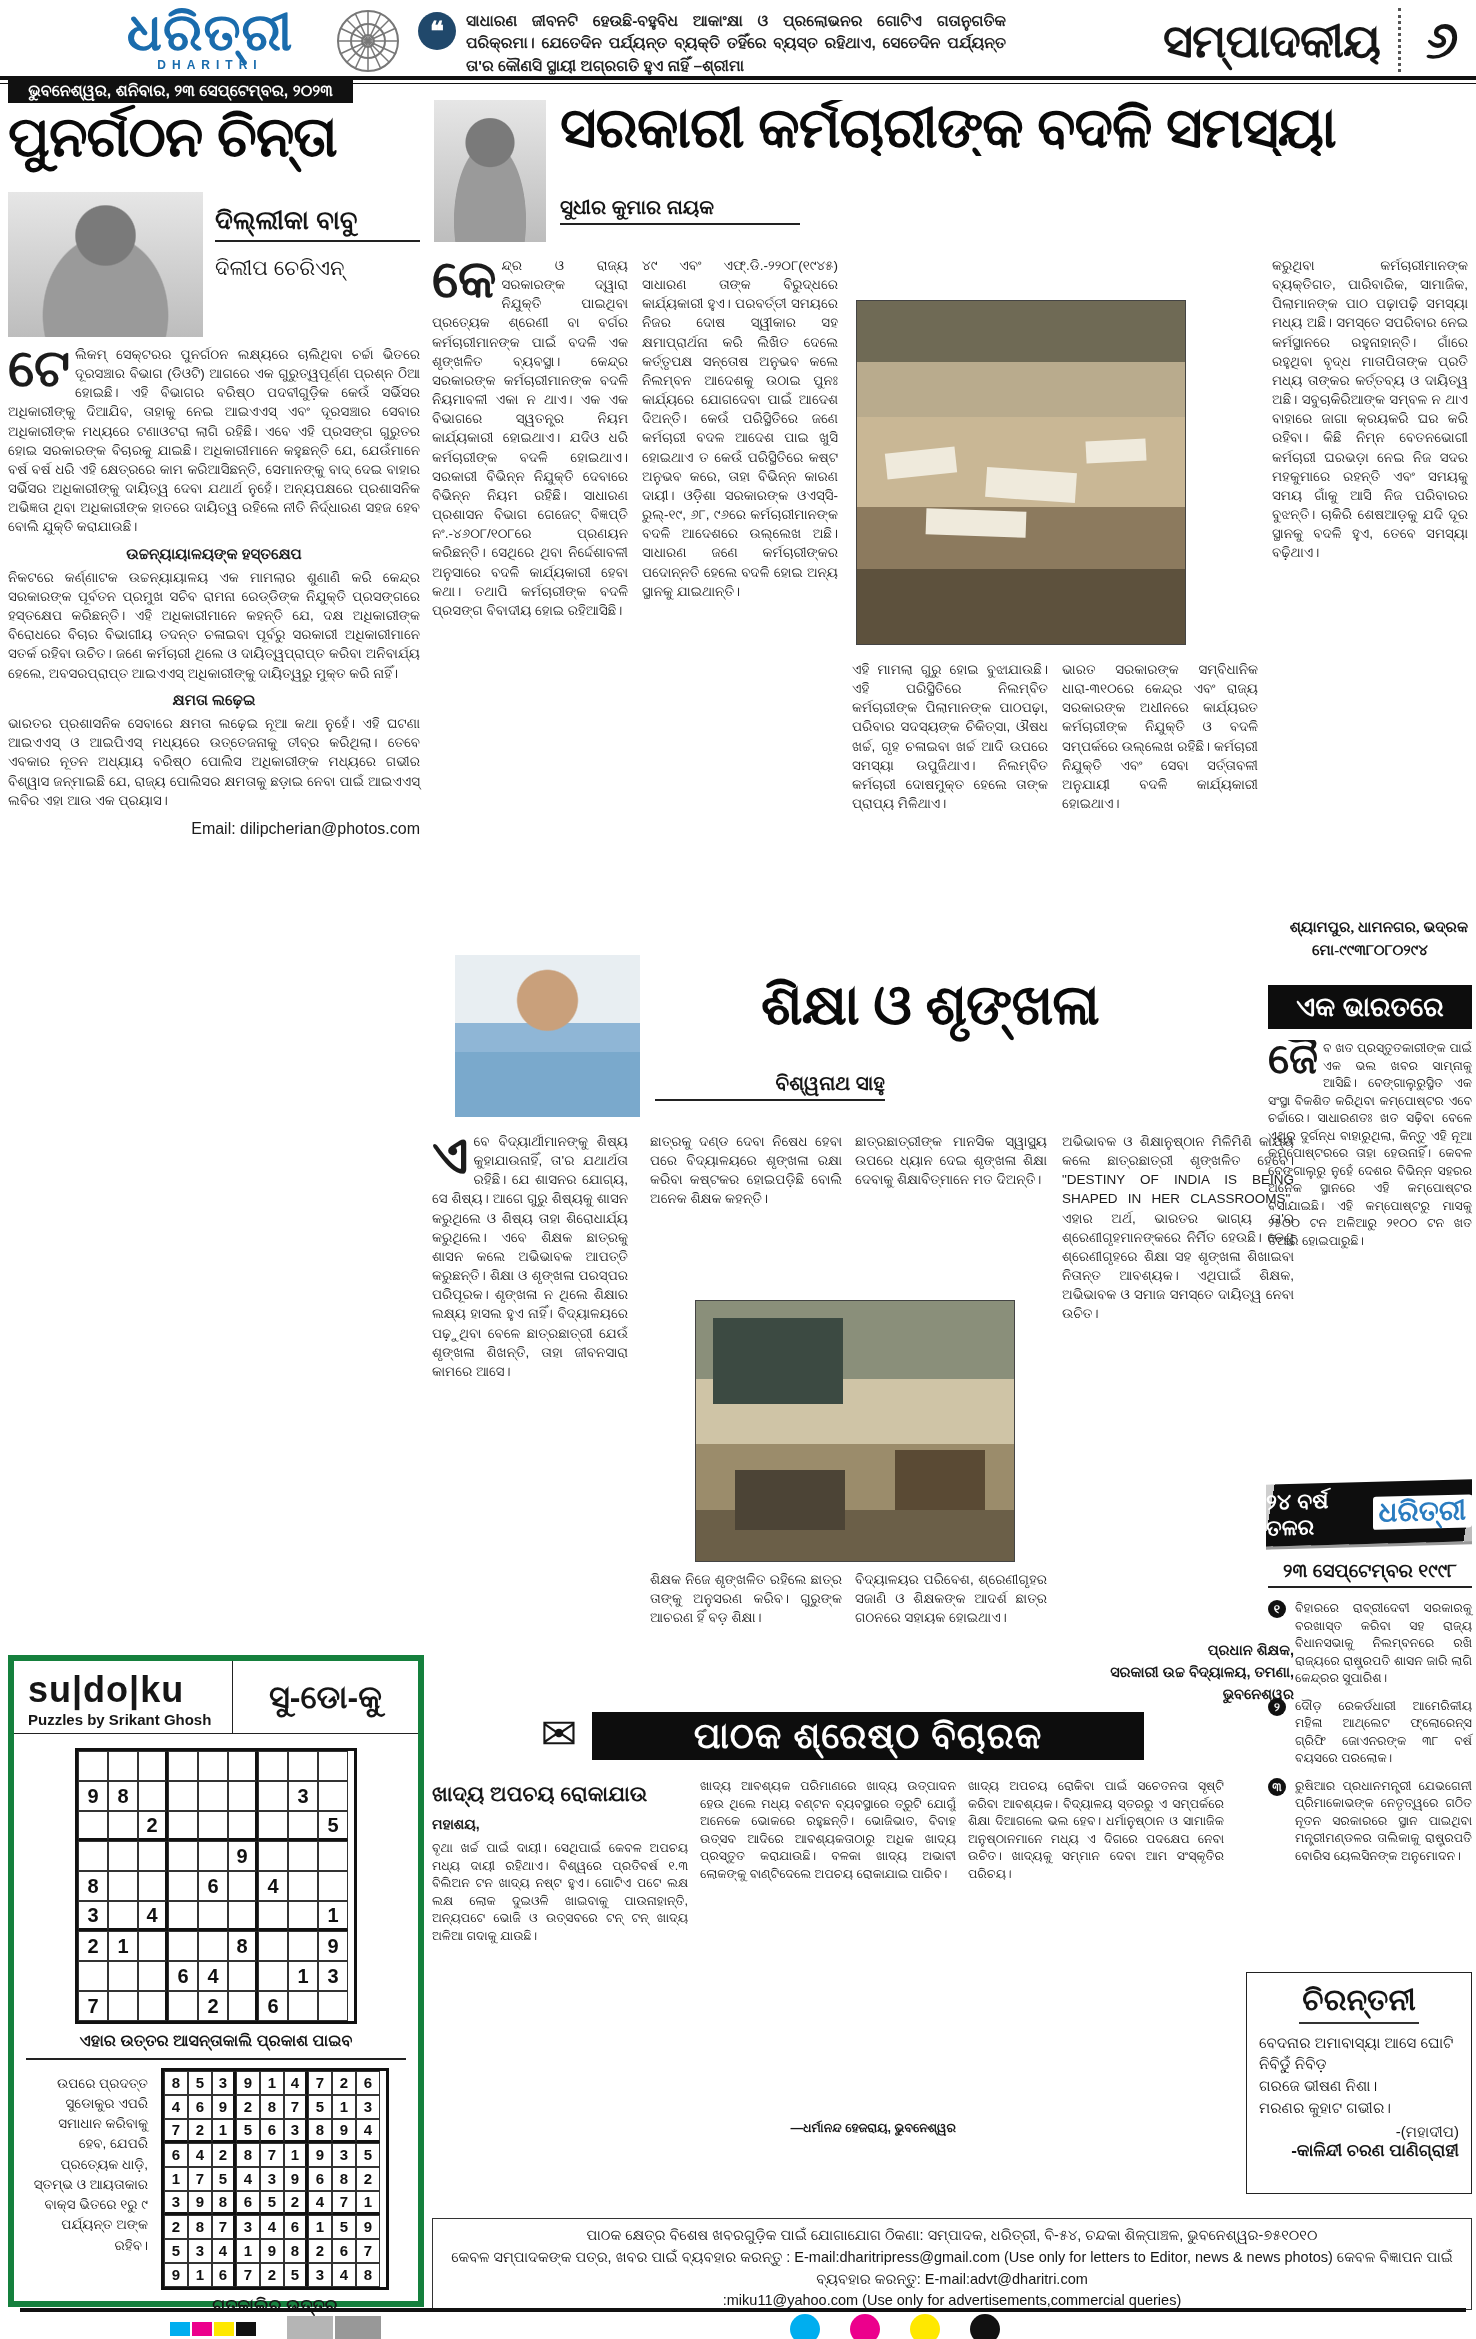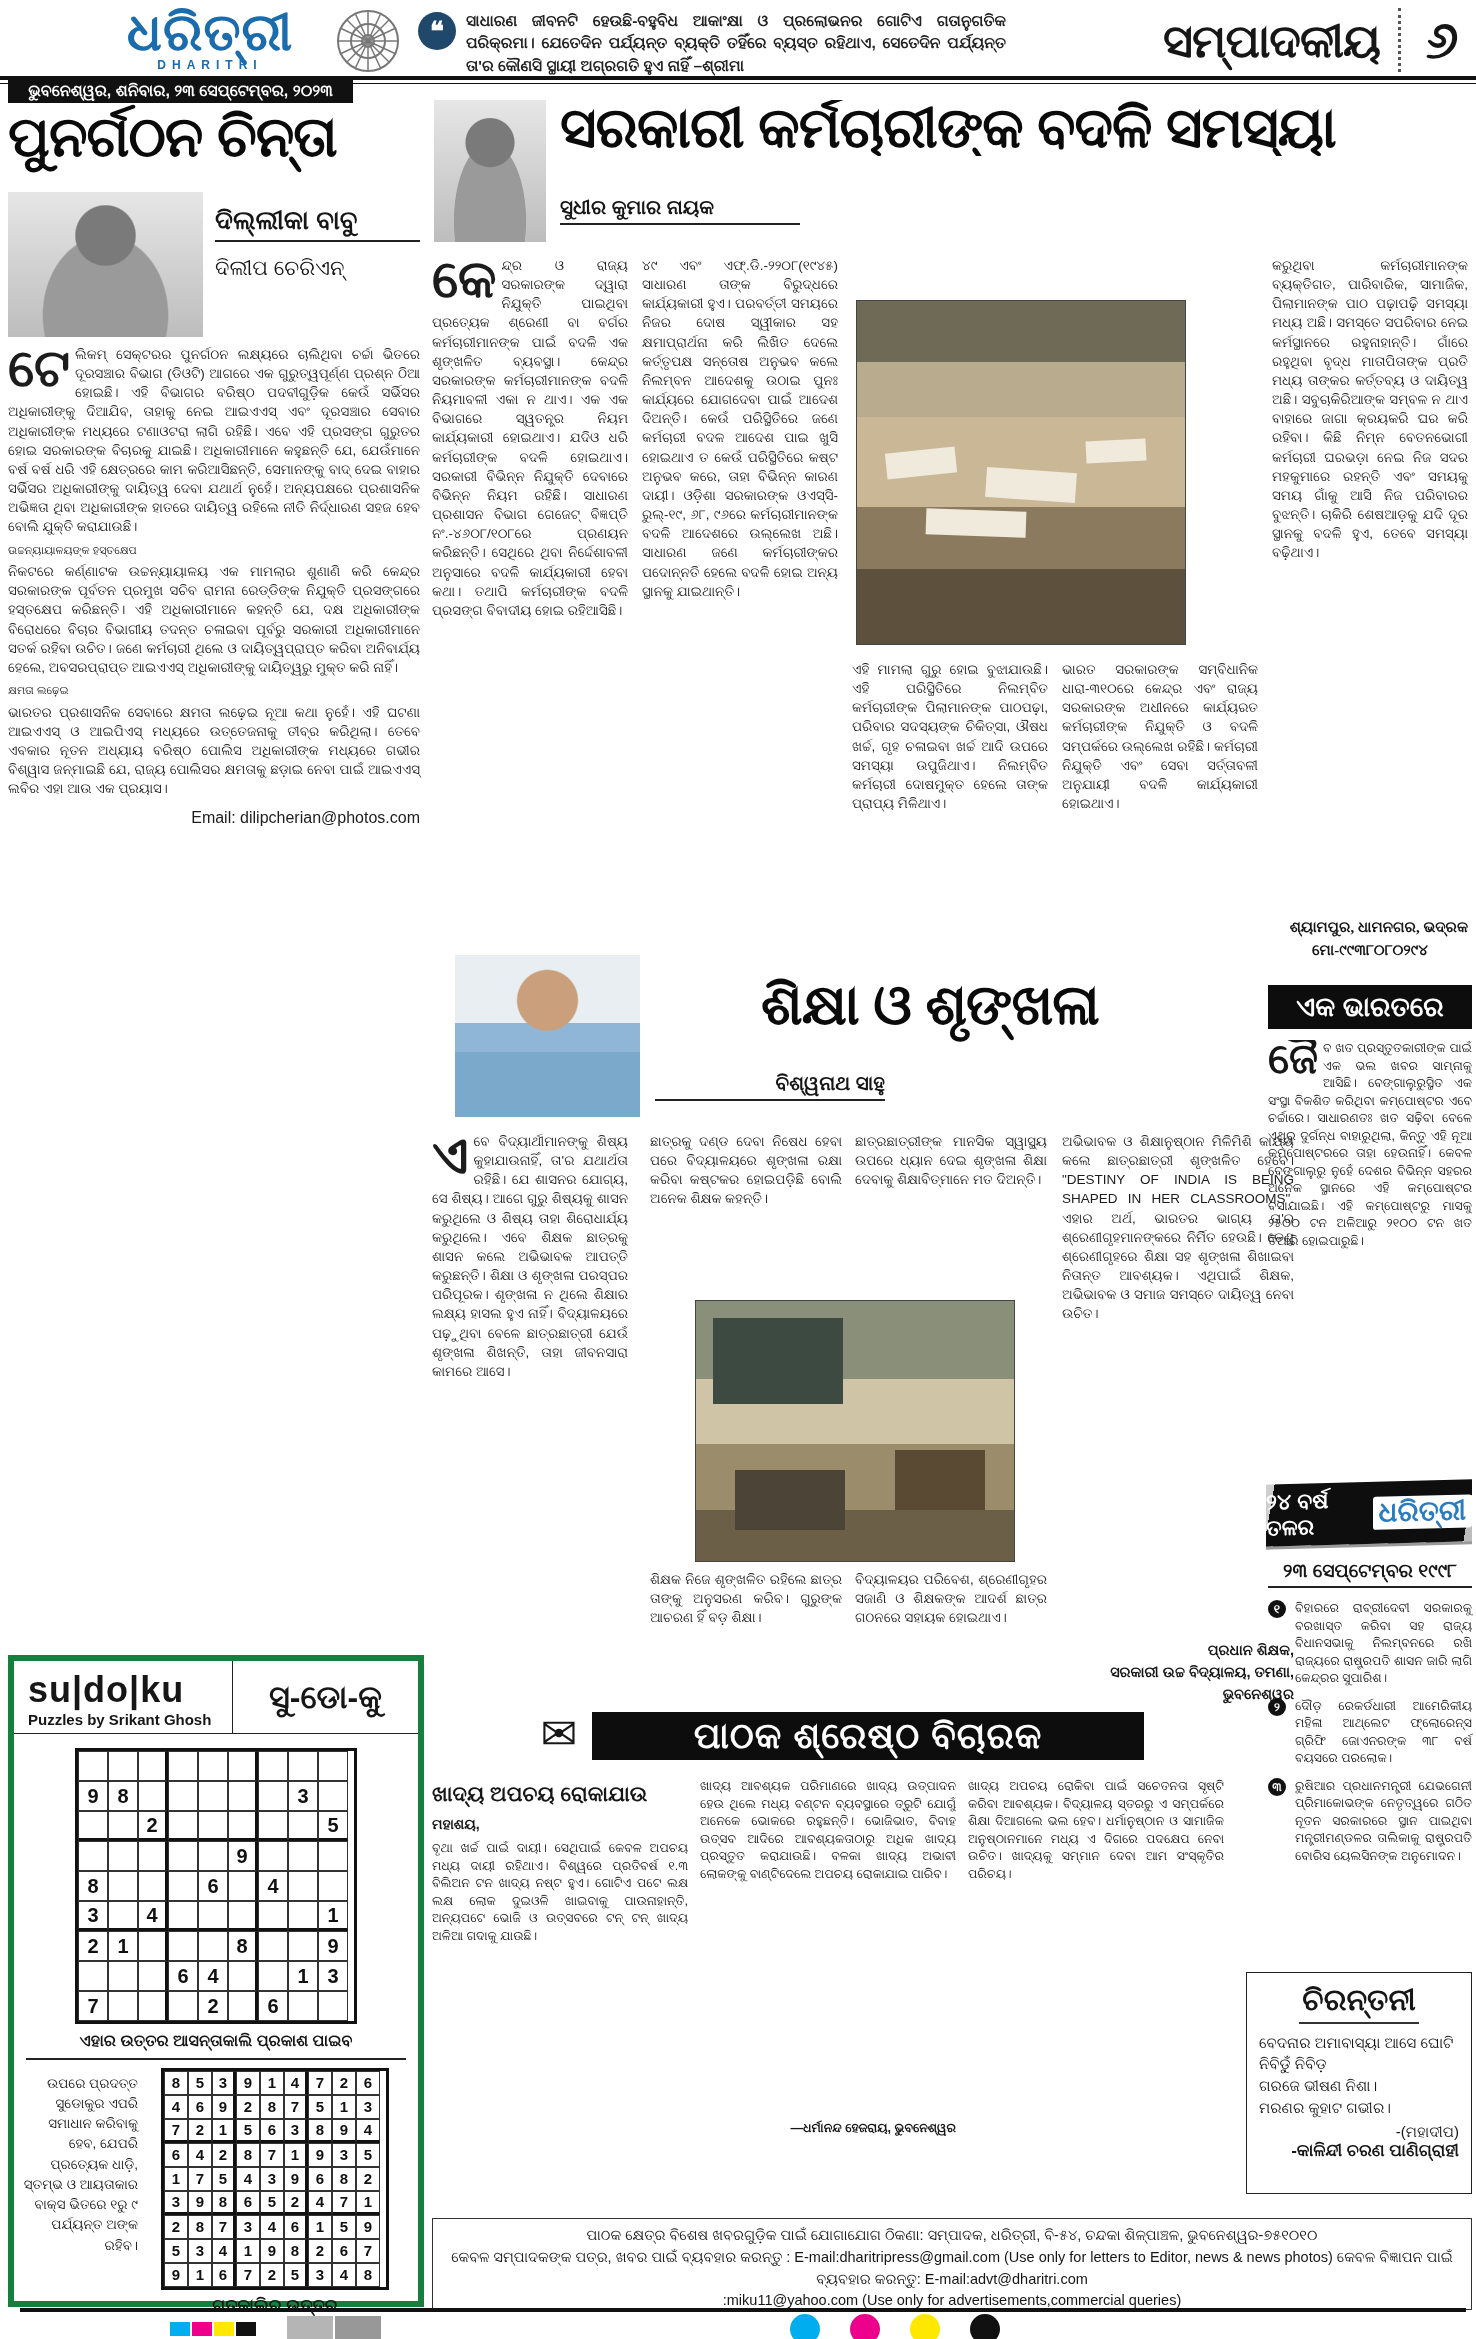--- a/index.html
+++ b/index.html
@@ -60,21 +60,21 @@
   
   #years-banner{background:linear-gradient(100deg,#cfcfcf 0 4%,#0e0e0e 4% 96%,#bdbdbd 96%);color:#fff;
     display:flex;align-items:center;justify-content:center;gap:8px;transform:skewY(-1.5deg);box-shadow:0 3px 0 #999;}
   #years-banner .logo{color:#2a7cc0;background:#fff;padding:0 6px;font-weight:bold;font-size:28px;border-radius:3px;}
   .num-bullet{display:inline-block;width:18px;height:18px;background:#111;color:#fff;border-radius:50%;
     font-size:12px;font-weight:bold;text-align:center;line-height:18px;margin-right:5px;flex:0 0 18px;}
   .rail-item{display:flex;gap:4px;margin-bottom:10px;}
   
   #footer-box{border:1.5px solid #333;font-size:14.5px;line-height:1.5;}
   .circ{border-radius:50%;width:30px;height:30px;}
-  .subhead{font-weight:normal;font-size:11px;margin:6px 0 4px;}
+  .subhead{font-weight:bold;font-size:15px;text-align:center;margin:6px 0 4px;}
 </style>
 </head>
 <body>
 
 <div id="page">
 
   <div class="abs" style="left:60px;top:6px;width:300px;">
     <div id="logo-odia" class="center">ଧରିତ୍ରୀ</div>
     <div id="logo-latin">DHARITRI</div>
   </div>
@@ -214,21 +214,21 @@
         <div class="cell br"></div>
         <div class="cell"></div>
         <div class="cell">2</div>
         <div class="cell br"></div>
         <div class="cell">6</div>
         <div class="cell"></div>
         <div class="cell"></div>
       </div>
     <div class="center bold" style="font-size:16px;margin-top:8px;">ଏହାର ଉତ୍ତର ଆସନ୍ତାକାଲି ପ୍ରକାଶ ପାଇବ</div>
     <div style="height:1.5px;background:#222;margin:8px 12px;"></div>
-    <div style="display:flex;padding:0 6px;justify-content:center;">
+    <div style="display:flex;padding:0 16px;justify-content:center;">
       <div class="right" style="width:118px;font-size:13.5px;line-height:1.5;padding-top:6px;">ଉପରେ ପ୍ରଦତ୍ତ ସୁଡୋକୁର ଏପରି ସମାଧାନ କରିବାକୁ ହେବ, ଯେପରି ପ୍ରତ୍ୟେକ ଧାଡ଼ି, ସ୍ତମ୍ଭ ଓ ଆୟତାକାର ବାକ୍ସ ଭିତରେ ୧ରୁ ୯ ପର୍ଯ୍ୟନ୍ତ ଅଙ୍କ ରହିବ।</div>
       <div style="flex:1;">
         <div class="sgrid" id="sud-sol" style="margin:0 auto;width:222px;">
             <div class="cell">8</div>
             <div class="cell">5</div>
             <div class="cell br">3</div>
             <div class="cell">9</div>
             <div class="cell">1</div>
             <div class="cell br">4</div>
             <div class="cell">7</div>

